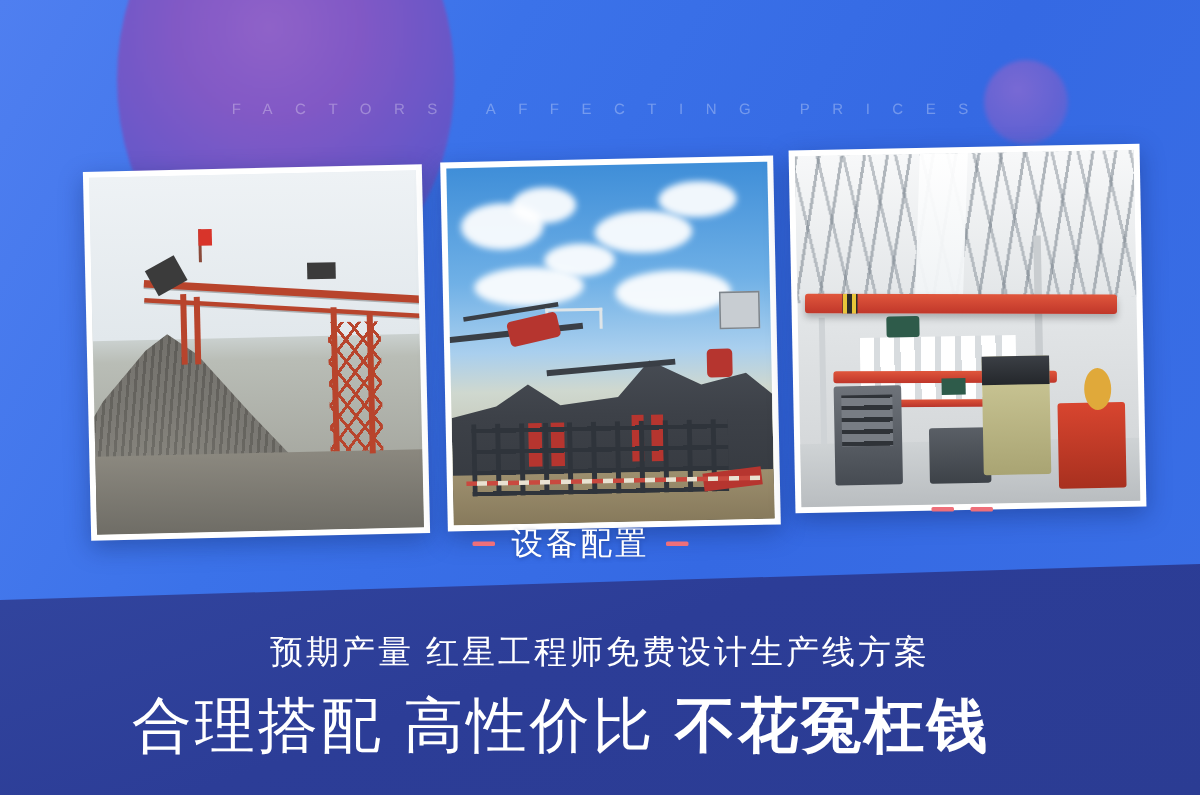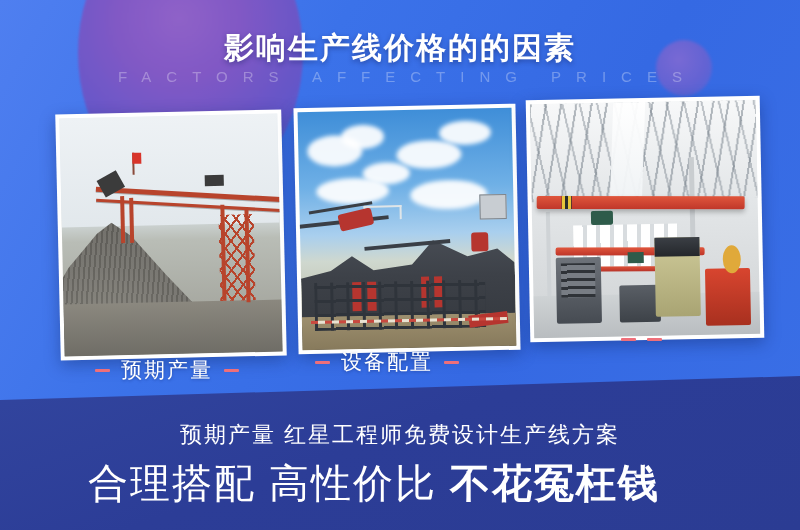--- a/index.html
+++ b/index.html
@@ -47,21 +47,21 @@
   }
 
   
   .headline{
     position:absolute;left:0;top:28px;width:800px;text-align:center;
     font-size:30px;font-weight:bold;color:#ffffff;letter-spacing:2px;
     text-shadow:0 2px 5px rgba(20,30,90,.45);z-index:6;
   }
   .subhead{
     position:absolute;left:0;top:68px;width:800px;text-align:center;
-    font-size:15px;font-weight:normal;color:rgba(255,255,255,.30);
+    font-size:10px;font-weight:normal;color:rgba(255,255,255,.30);
     letter-spacing:15px;text-indent:15px;z-index:5;
   }
 
   
   .card{position:absolute;background:#ffffff;padding:4px;
         box-shadow:0 5px 16px rgba(10,25,80,.34);overflow:hidden;}
   .photo{width:100%;height:100%;position:relative;overflow:hidden;}
 
   #card1{left:58px;top:112px;width:218px;height:238px;transform:rotate(-1.3deg);}
   #card2{left:296px;top:106px;width:214px;height:238px;transform:rotate(-1.2deg);}
@@ -215,21 +215,20 @@
 </style>
 </head>
 <body>
 
 <div id="banner">
 
   <div class="blob blob-purple-big"></div>
   <div class="blob blob-purple-small"></div>
   <div class="blob blob-red-left"></div>
 
-  <div class="headline">影响生产线价格的的因素</div>
   <div class="subhead">FACTORS AFFECTING PRICES</div>
 
   <div class="card" id="card1">
     <div class="photo p1">
       <div class="sky"></div>
       <div class="pile"></div>
       <div class="ground"></div>
       <div class="beam b-main"></div>
       <div class="beam b-main2"></div>
       <div class="leg l1"></div>
@@ -286,25 +285,20 @@
       <div class="hoist2"></div>
       <div class="floor"></div>
       <div class="mach m1"></div>
       <div class="mach m2"></div>
       <div class="mach m3"></div>
       <div class="mach m4"></div>
       <div class="mach m5"></div>
     </div>
   </div>
 
-  <div class="caption" id="cap1">
-    <span class="dash"></span>
-    <span>预期产量</span>
-    <span class="dash"></span>
-  </div>
   <div class="caption" id="cap2">
     <span class="dash"></span>
     <span>设备配置</span>
     <span class="dash"></span>
   </div>
   <div class="caption" id="cap3">
     <span class="dash"></span>
     <span class="dash"></span>
   </div>
 

